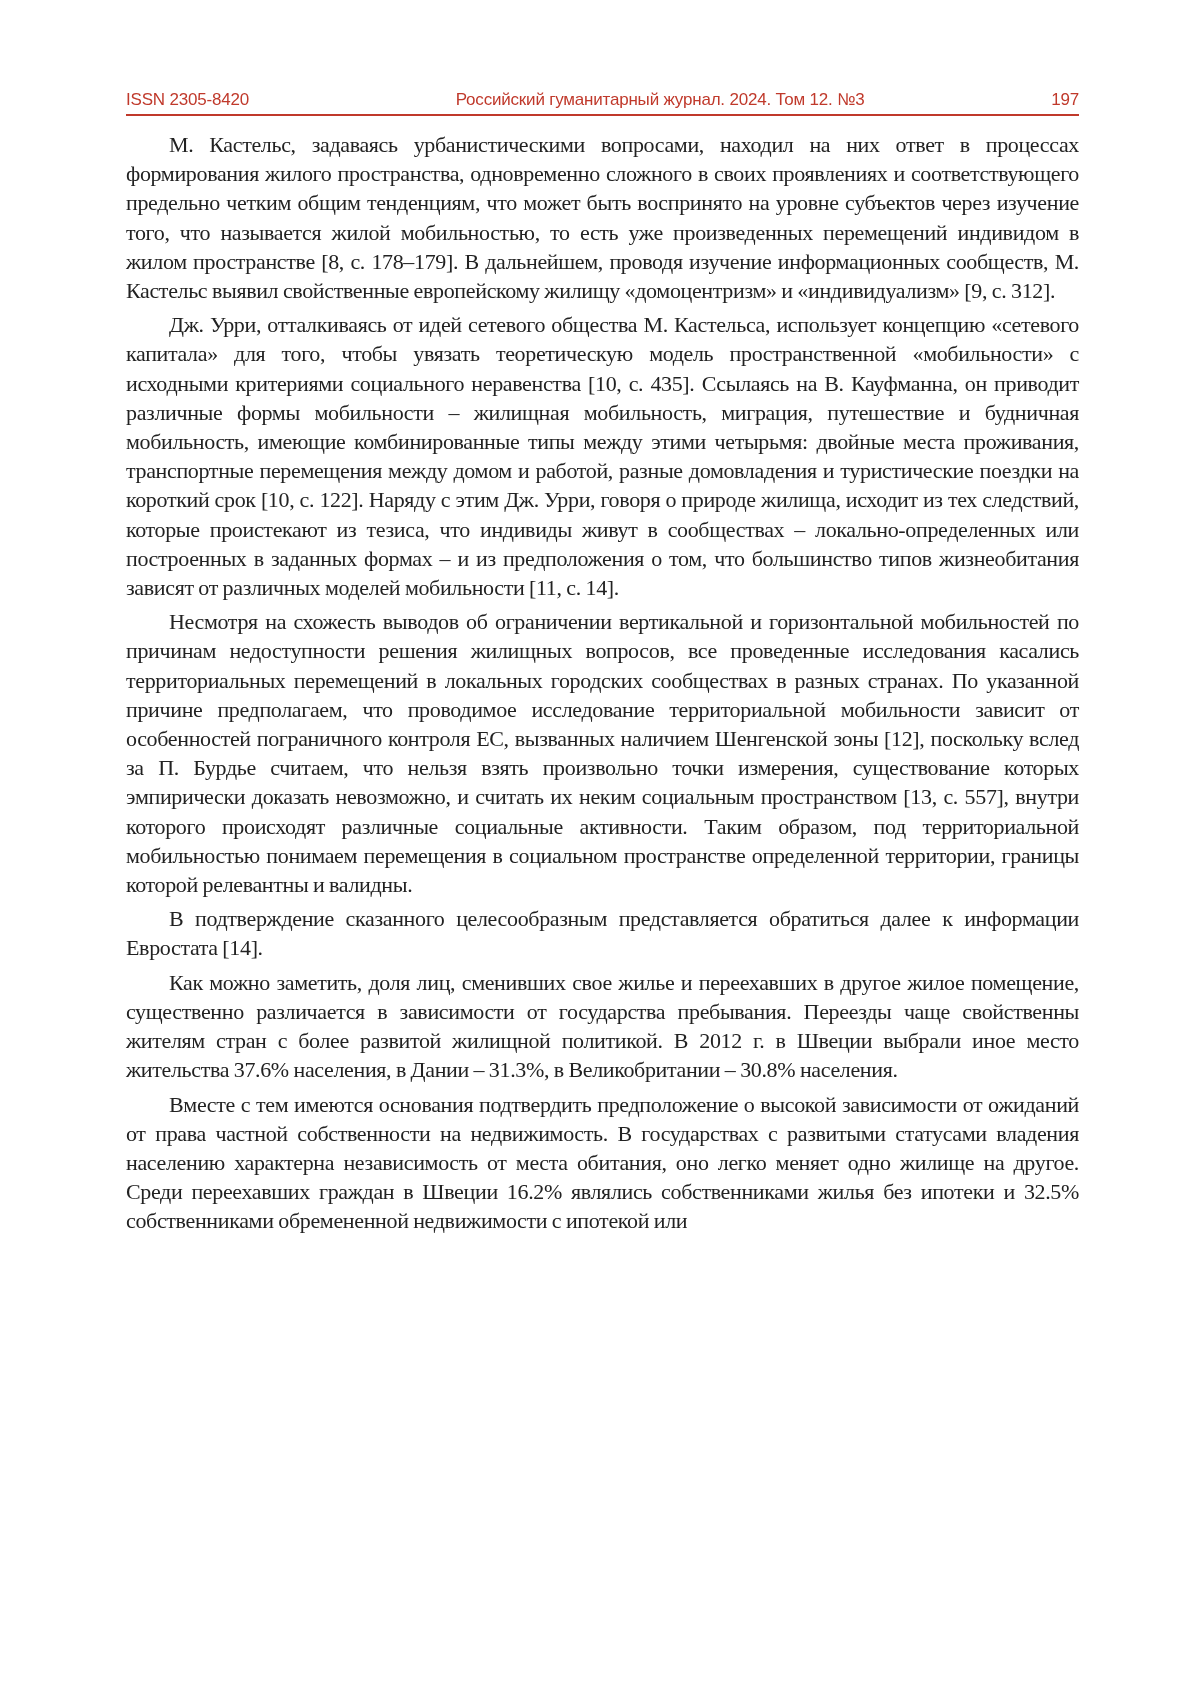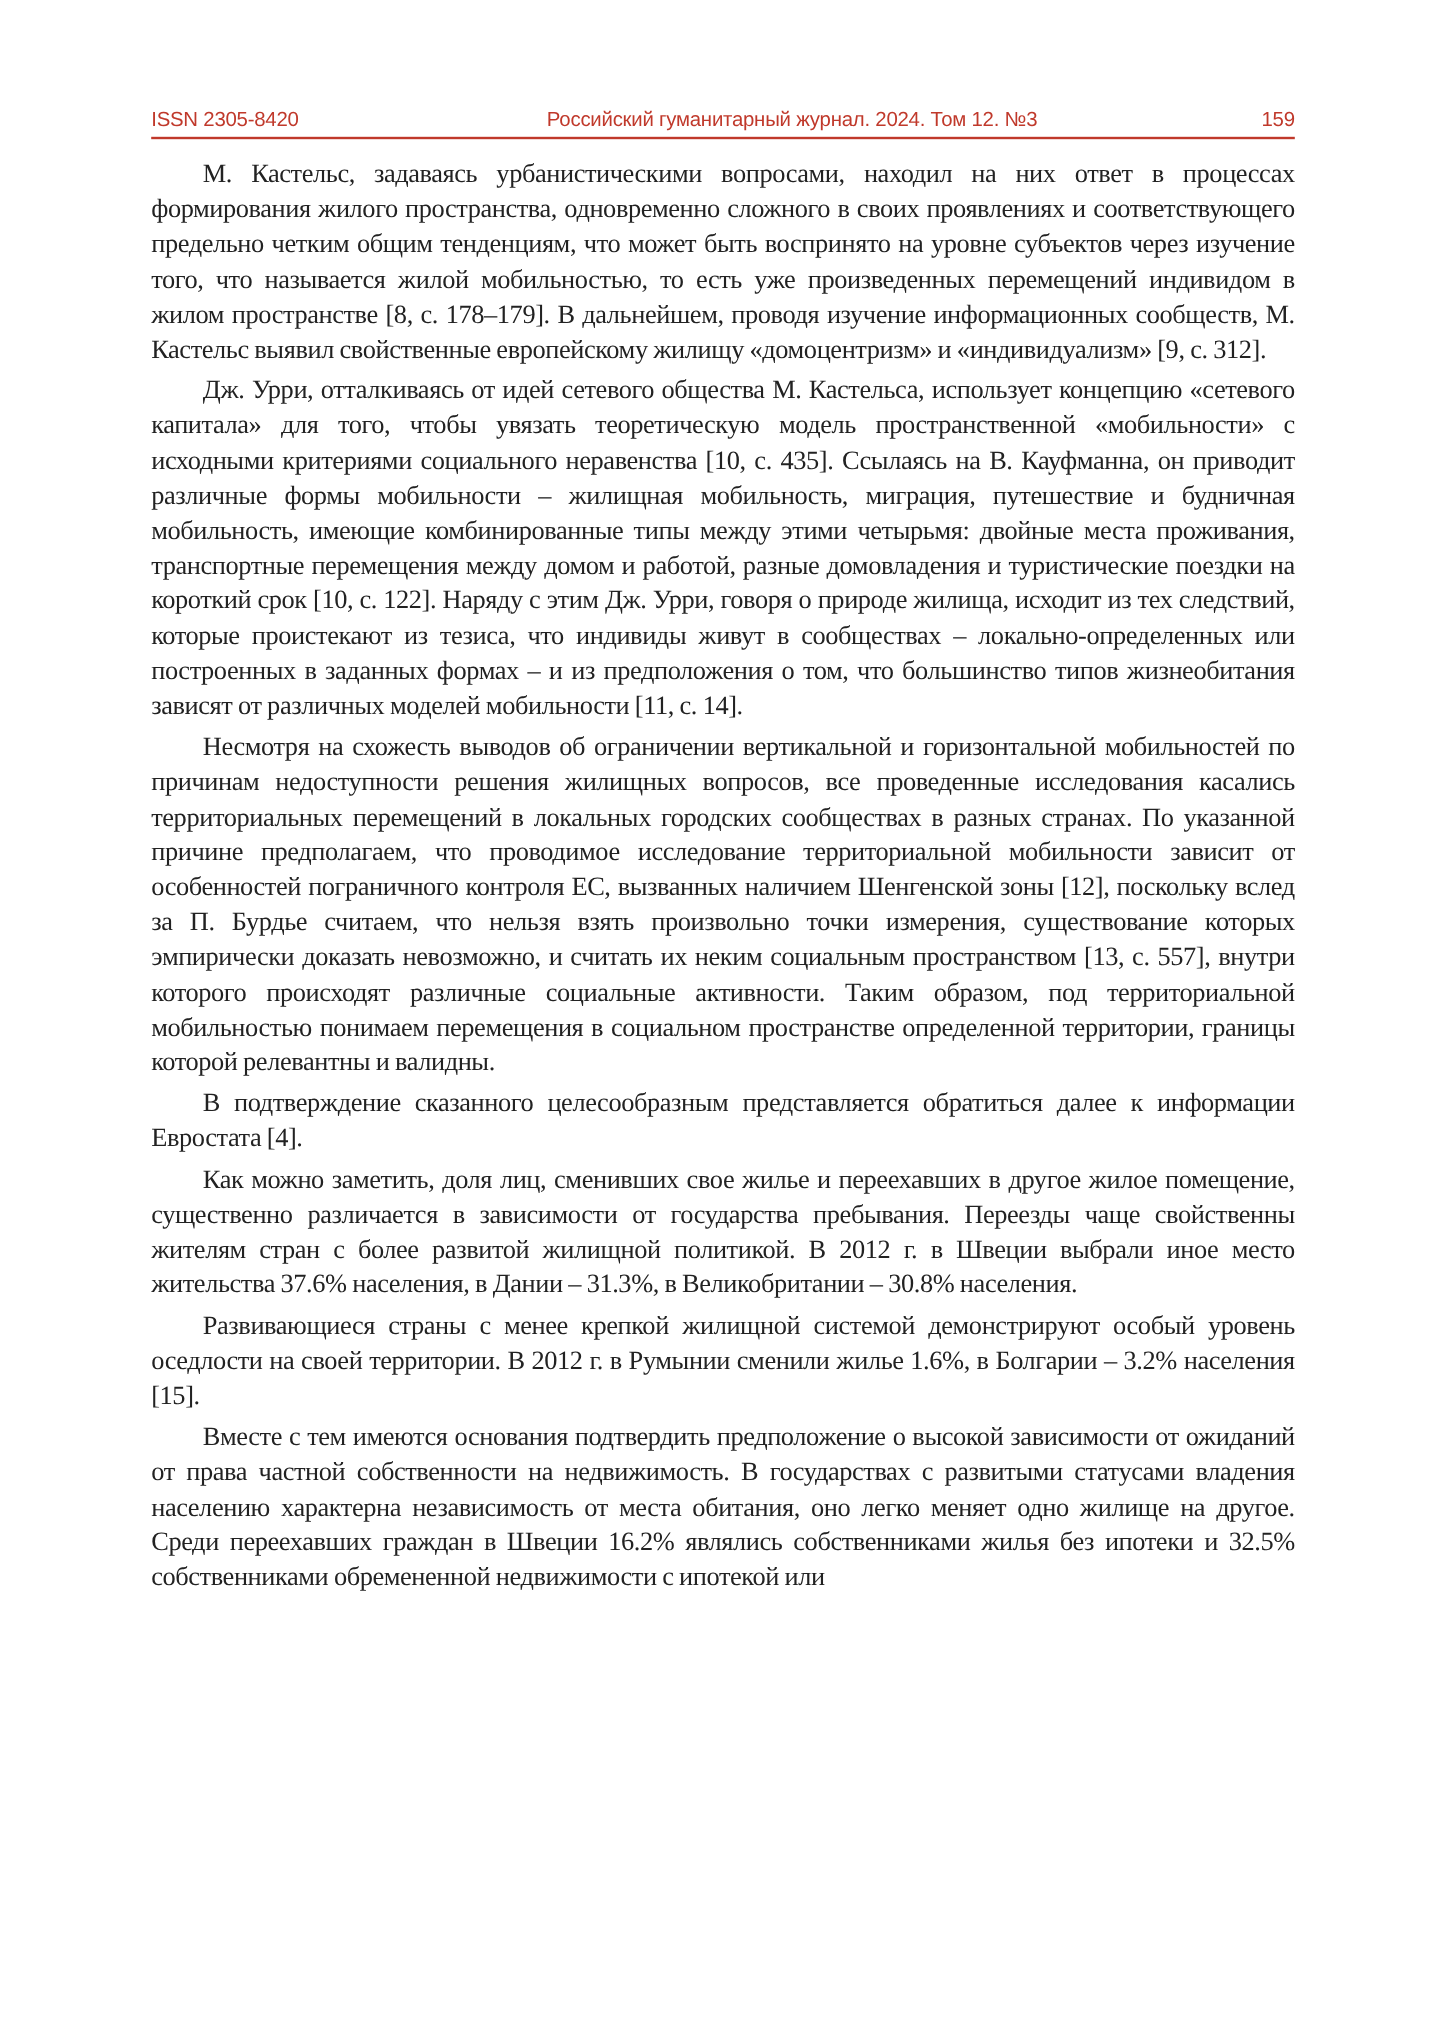--- a/index.html
+++ b/index.html
@@ -27,24 +27,23 @@
       word-spacing: -0.5px;
     }
   </style>
 </head>
 <body>
 
 <div class="page">
   <div class="header">
     <span>ISSN 2305-8420</span>
     <span class="center">Российский гуманитарный журнал. 2024. Том 12. №3</span>
-    <span>159</span>
+    <span>197</span>
   </div>
   <div class="body">
     <p>М. Кастельс, задаваясь урбанистическими вопросами, находил на них ответ в процессах формирования жилого пространства, одновременно сложного в своих проявлениях и соответ­ствующего предельно четким общим тенденциям, что может быть воспринято на уровне субъектов через изучение того, что называется жилой мобильностью, то есть уже произведен­ных перемещений индивидом в жилом пространстве [8, с. 178–179]. В дальнейшем, проводя изучение информационных сообществ, М. Кастельс выявил свойственные европейскому жи­лищу «домоцентризм» и «индивидуализм» [9, с. 312].</p>
     <p>Дж. Урри, отталкиваясь от идей сетевого общества М. Кастельса, использует концепцию «сетевого капитала» для того, чтобы увязать теоретическую модель пространственной «мо­бильности» с исходными критериями социального неравенства [10, с. 435]. Ссылаясь на В. Ка­уфманна, он приводит различные формы мобильности – жилищная мобильность, миграция, путешествие и будничная мобильность, имеющие комбинированные типы между этими че­тырьмя: двойные места проживания, транспортные перемещения между домом и работой, разные домовладения и туристические поездки на короткий срок [10, с. 122]. Наряду с этим Дж. Урри, говоря о природе жилища, исходит из тех следствий, которые проистекают из те­зиса, что индивиды живут в сообществах – локально-определенных или построенных в задан­ных формах – и из предположения о том, что большинство типов жизнеобитания зависят от различных моделей мобильности [11, с. 14].</p>
     <p>Несмотря на схожесть выводов об ограничении вертикальной и горизонтальной мобиль­ностей по причинам недоступности решения жилищных вопросов, все проведенные исследо­вания касались территориальных перемещений в локальных городских сообществах в разных странах. По указанной причине предполагаем, что проводимое исследование территориаль­ной мобильности зависит от особенностей пограничного контроля ЕС, вызванных наличием Шенгенской зоны [12], поскольку вслед за П. Бурдье считаем, что нельзя взять произвольно точки измерения, существование которых эмпирически доказать невозможно, и считать их неким социальным пространством [13, с. 557], внутри которого происходят различные соци­альные активности. Таким образом, под территориальной мобильностью понимаем переме­щения в социальном пространстве определенной территории, границы которой релевантны и валидны.</p>
-    <p>В подтверждение сказанного целесообразным представляется обратиться далее к инфор­мации Евростата [4].</p>
+    <p>В подтверждение сказанного целесообразным представляется обратиться далее к инфор­мации Евростата [14].</p>
     <p>Как можно заметить, доля лиц, сменивших свое жилье и переехавших в другое жилое по­мещение, существенно различается в зависимости от государства пребывания. Переезды чаще свойственны жителям стран с более развитой жилищной политикой. В 2012 г. в Швеции вы­брали иное место жительства 37.6% населения, в Дании – 31.3%, в Великобритании – 30.8% населения.</p>
-    <p>Развивающиеся страны с менее крепкой жилищной системой демонстрируют особый уро­вень оседлости на своей территории. В 2012 г. в Румынии сменили жилье 1.6%, в Болгарии – 3.2% населения [15].</p>
     <p>Вместе с тем имеются основания подтвердить предположение о высокой зависимости от ожиданий от права частной собственности на недвижимость. В государствах с развитыми ста­тусами владения населению характерна независимость от места обитания, оно легко меняет одно жилище на другое. Среди переехавших граждан в Швеции 16.2% являлись собственниками жилья без ипотеки и 32.5% собственниками обремененной недвижимости с ипотекой или</p>
   </div>
 </div>
 
 </body></html>

